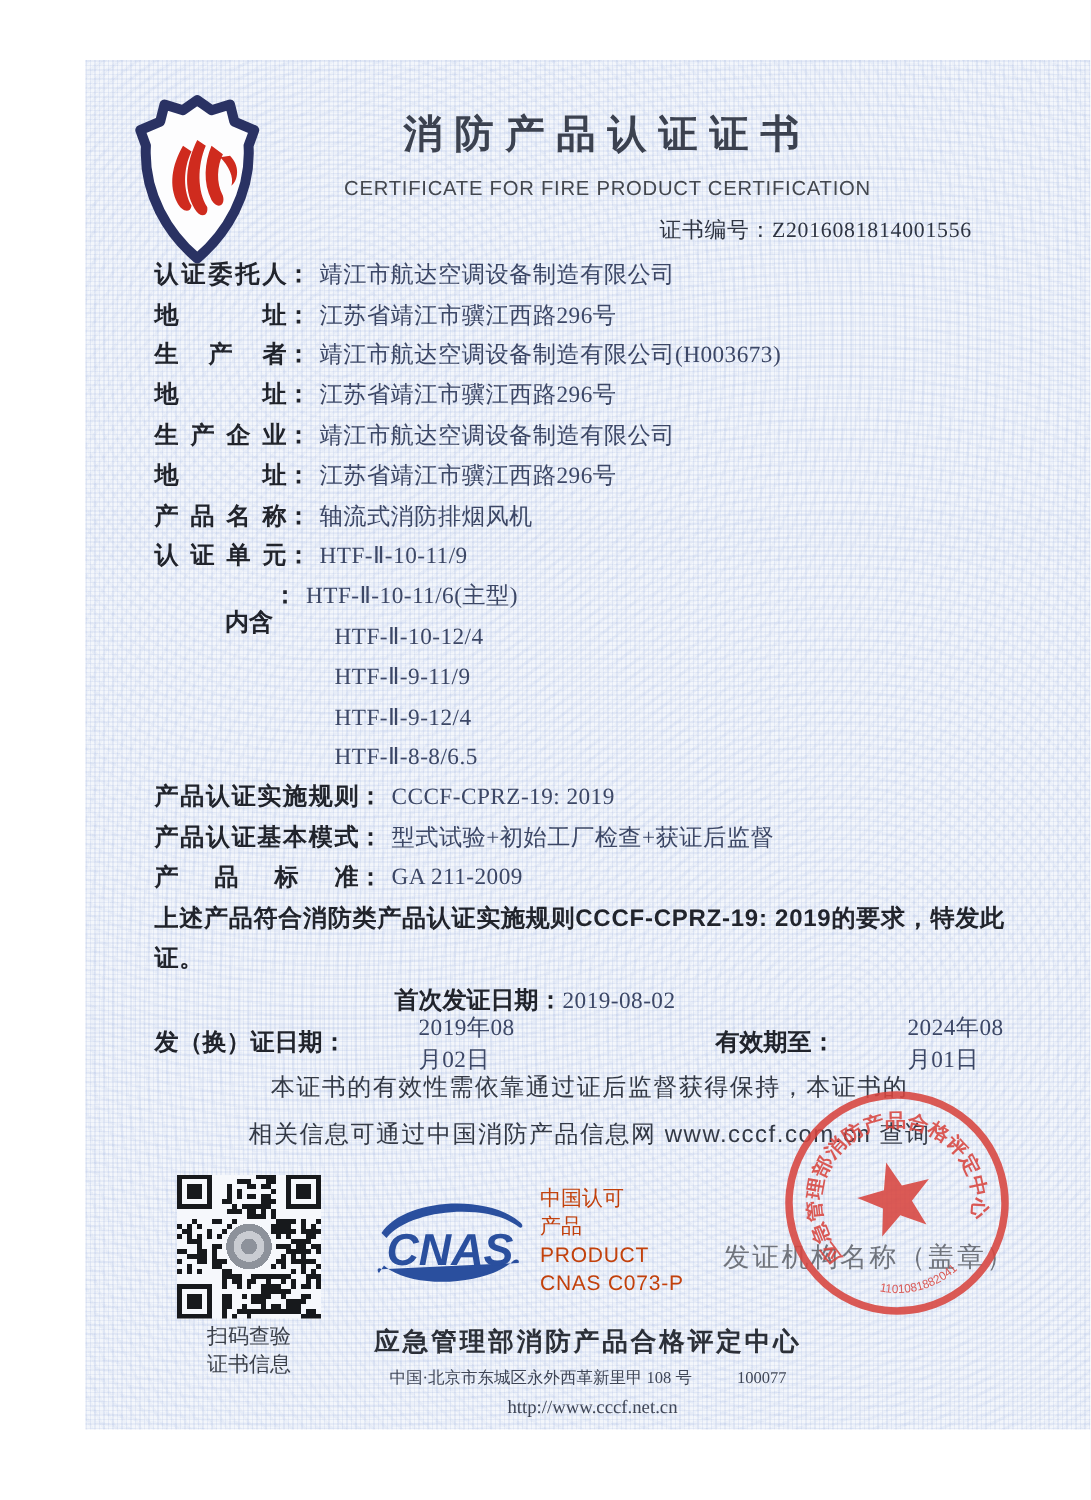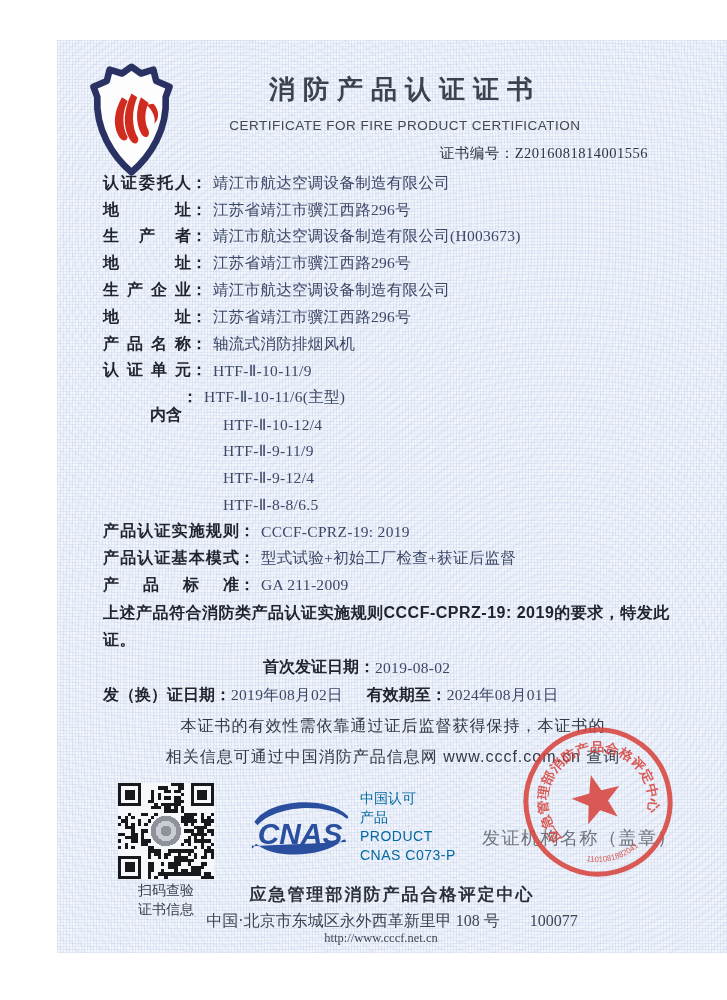--- a/index.html
+++ b/index.html
@@ -26,42 +26,42 @@
   .lbl{font-weight:700;font-size:16px;color:#21242c;width:88px;display:inline-block;
        text-align:justify;text-align-last:justify;flex:none;}
   .lbl.wide{width:136px;}
   .lbl.auto{width:auto;text-align-last:auto;margin-top:36px;}
   .colon{font-weight:700;font-size:16px;color:#21242c;margin-right:6px;flex:none;}
   .val{font-family:"Liberation Serif",serif;font-size:15.5px;color:#3c4766;letter-spacing:.3px;}
   .model-first{padding-left:47px;}
   .model-item{padding-left:120px;}
   .statement{font-weight:700;font-size:16px;line-height:27px;color:#21242c;letter-spacing:.5px;}
   .first-issue{margin-left:160px;height:28px;display:flex;align-items:center;margin-top:1px;}
-  .issue-row{height:28px;display:flex;align-items:center;}
+  .issue-row{height:28px;display:flex;align-items:center;gap:48px;}
   .gap{display:inline-block;width:24px;flex:none;}
   .blbl{font-weight:700;font-size:16px;color:#21242c;flex:none;}
   .note{text-align:center;font-size:16px;line-height:31px;color:#333945;
         letter-spacing:1px;font-weight:500;}
   .note:first-of-type{margin-top:4px;}
   .qr{position:absolute;left:118px;top:783px;width:96px;height:96px;}
   .qr-caption{position:absolute;left:110px;top:881px;width:112px;text-align:center;
               font-size:14px;line-height:19px;color:#3b404a;}
   .cnas-logo{position:absolute;left:246px;top:793px;width:108px;height:78px;}
-  .cnas-text{position:absolute;left:360px;top:789px;font-size:14px;line-height:19px;color:#0369a1;}
+  .cnas-text{position:absolute;left:360px;top:789px;font-size:14px;line-height:19px;color:#c2410c;}
   .cnas-text .en{letter-spacing:.5px;}
   .issuer-label{position:absolute;left:482px;top:826px;font-size:18px;color:#70747c;
                 letter-spacing:1.5px;z-index:2;}
   .seal{position:absolute;left:518px;top:722px;width:160px;height:160px;
         transform:rotate(-15deg);opacity:.88;z-index:3;}
   .footer-org{position:absolute;left:103px;top:883px;width:578px;text-align:center;
               font-weight:700;font-size:17px;letter-spacing:2px;color:#2c3038;}
   .footer-addr{position:absolute;left:103px;top:911px;width:578px;text-align:center;
-               font-family:"Liberation Serif",serif;font-size:16px;color:#3e4556;}
+               font-family:"Liberation Serif",serif;font-size:11px;color:#3e4556;}
   .footer-addr .postcode{margin-left:30px;}
-  .footer-web{position:absolute;left:92px;top:931px;width:578px;text-align:center;
+  .footer-web{position:absolute;left:106px;top:931px;width:578px;text-align:center;
               font-family:"Liberation Serif",serif;font-size:12.5px;color:#3e4556;}
 </style>
 </head>
 <body>
 
 <div class="page">
   <div class="cert-bg"></div>
 
   <svg class="shield" viewBox="0 0 100 124">
     <path d="M50,6 L60,13 L73,9 L76,21 L90,27 L86,38 C88,72 70,100 50,117 C30,100 12,72 14,38 L10,27 L24,21 L27,9 L40,13 Z" fill="#fdfdfe" stroke="#2a3263" stroke-width="7" stroke-linejoin="round"></path>

